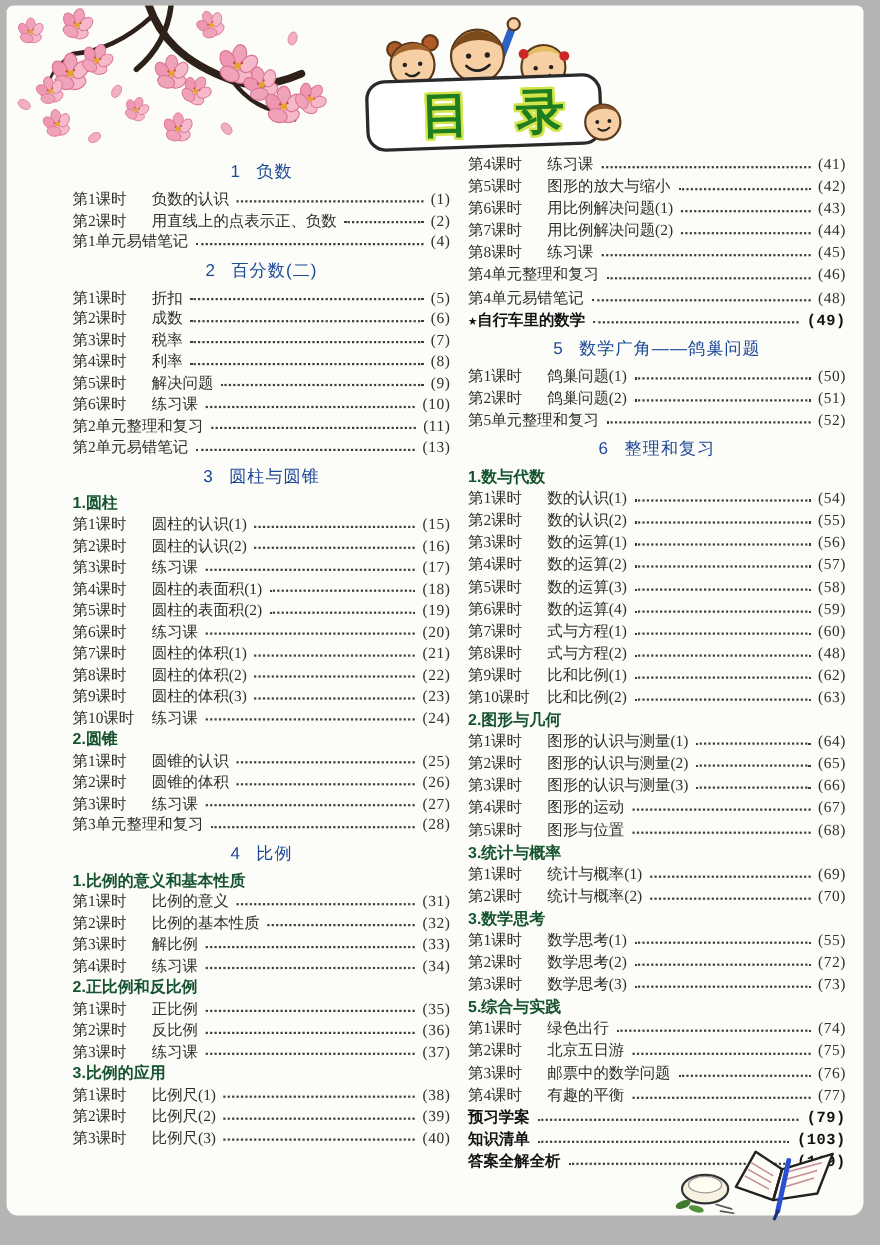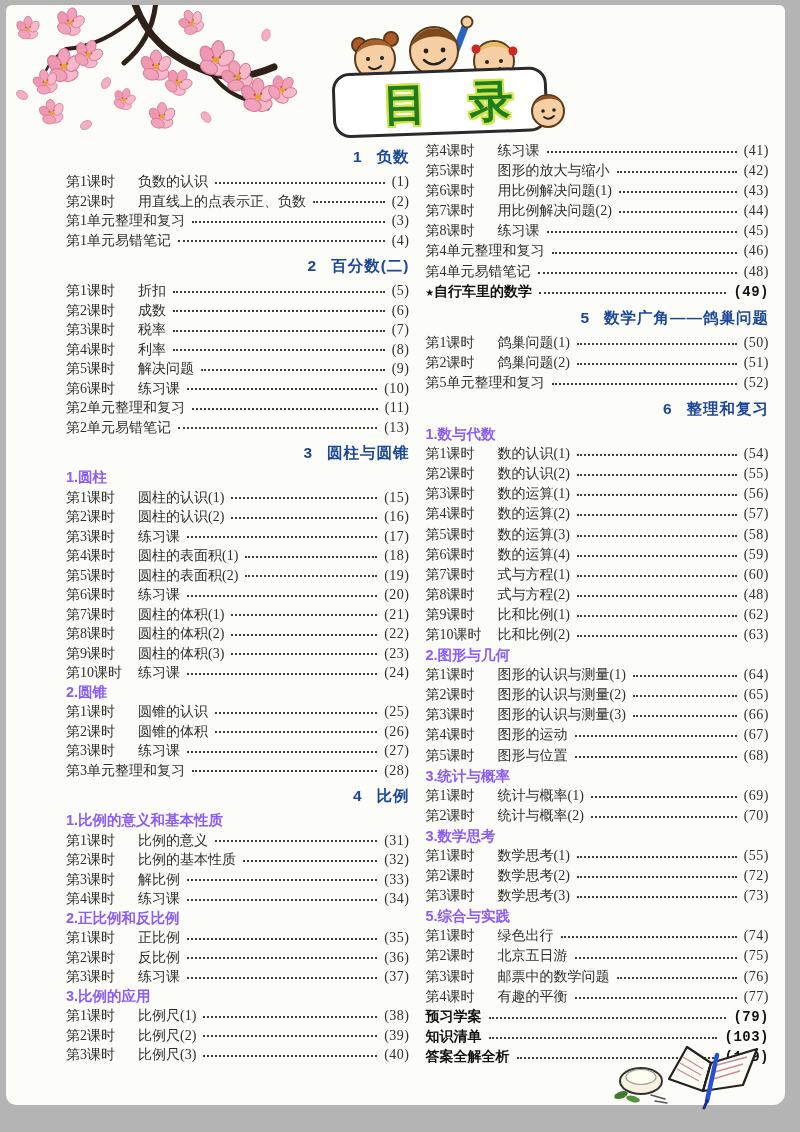--- a/index.html
+++ b/index.html
@@ -25,27 +25,27 @@
                 -2px -2px #d3e44b,2px 2px #d3e44b,2px -2px #d3e44b,-2px 2px #d3e44b;
   }
   .bookpic{position:absolute;right:18px;bottom:-6px;width:160px;height:78px;}
   
   .toc{
     position:absolute;left:60px;top:136px;right:16px;
     display:flex;gap:16px;
   }
   .col{flex:1;min-width:0;}
   .sec-heading{
-    text-align:right;color:#1d4798;font-weight:bold;
+    text-align:center;color:#1d4798;font-weight:normal;
     font-size:15.5px;line-height:22px;margin:5px 0 4px 0;
     letter-spacing:1px;
   }
   .sec-num{margin-right:14px;}
   .sub-heading{
-    font-weight:bold;color:#8b5cf6;font-size:14.5px;height:19.5px;
+    font-weight:bold;color:#14532d;font-size:14.5px;height:19.5px;
     line-height:19.5px;white-space:nowrap;
   }
   .row{
     display:flex;align-items:baseline;height:19.5px;line-height:19.5px;
     font-size:14px;color:#2e2e2e;white-space:nowrap;
     font-family:"Liberation Serif","DejaVu Serif",serif;
   }
   .col-right .row,.col-right .sub-heading{height:20.1px;line-height:20.1px;}
   .row .lbl{min-width:72px;flex-shrink:0;}
   .row .ttl{padding-right:7px;}
@@ -160,25 +160,20 @@
           <span class="leader"></span>
           <span class="pg">(1)</span>
         </div>
         <div class="row">
           <span class="lbl">第2课时</span>
           <span class="ttl">用直线上的点表示正、负数</span>
           <span class="leader"></span>
           <span class="pg">(2)</span>
         </div>
         <div class="row">
-          <span class="ttl">第1单元整理和复习</span>
-          <span class="leader"></span>
-          <span class="pg">(3)</span>
-        </div>
-        <div class="row">
           <span class="ttl">第1单元易错笔记</span>
           <span class="leader"></span>
           <span class="pg">(4)</span>
         </div>
         <div class="sec-heading"><span class="sec-num">2</span><span class="sec-title">百分数(二)</span></div>
         <div class="row">
           <span class="lbl">第1课时</span>
           <span class="ttl">折扣</span>
           <span class="leader"></span>
           <span class="pg">(5)</span>

